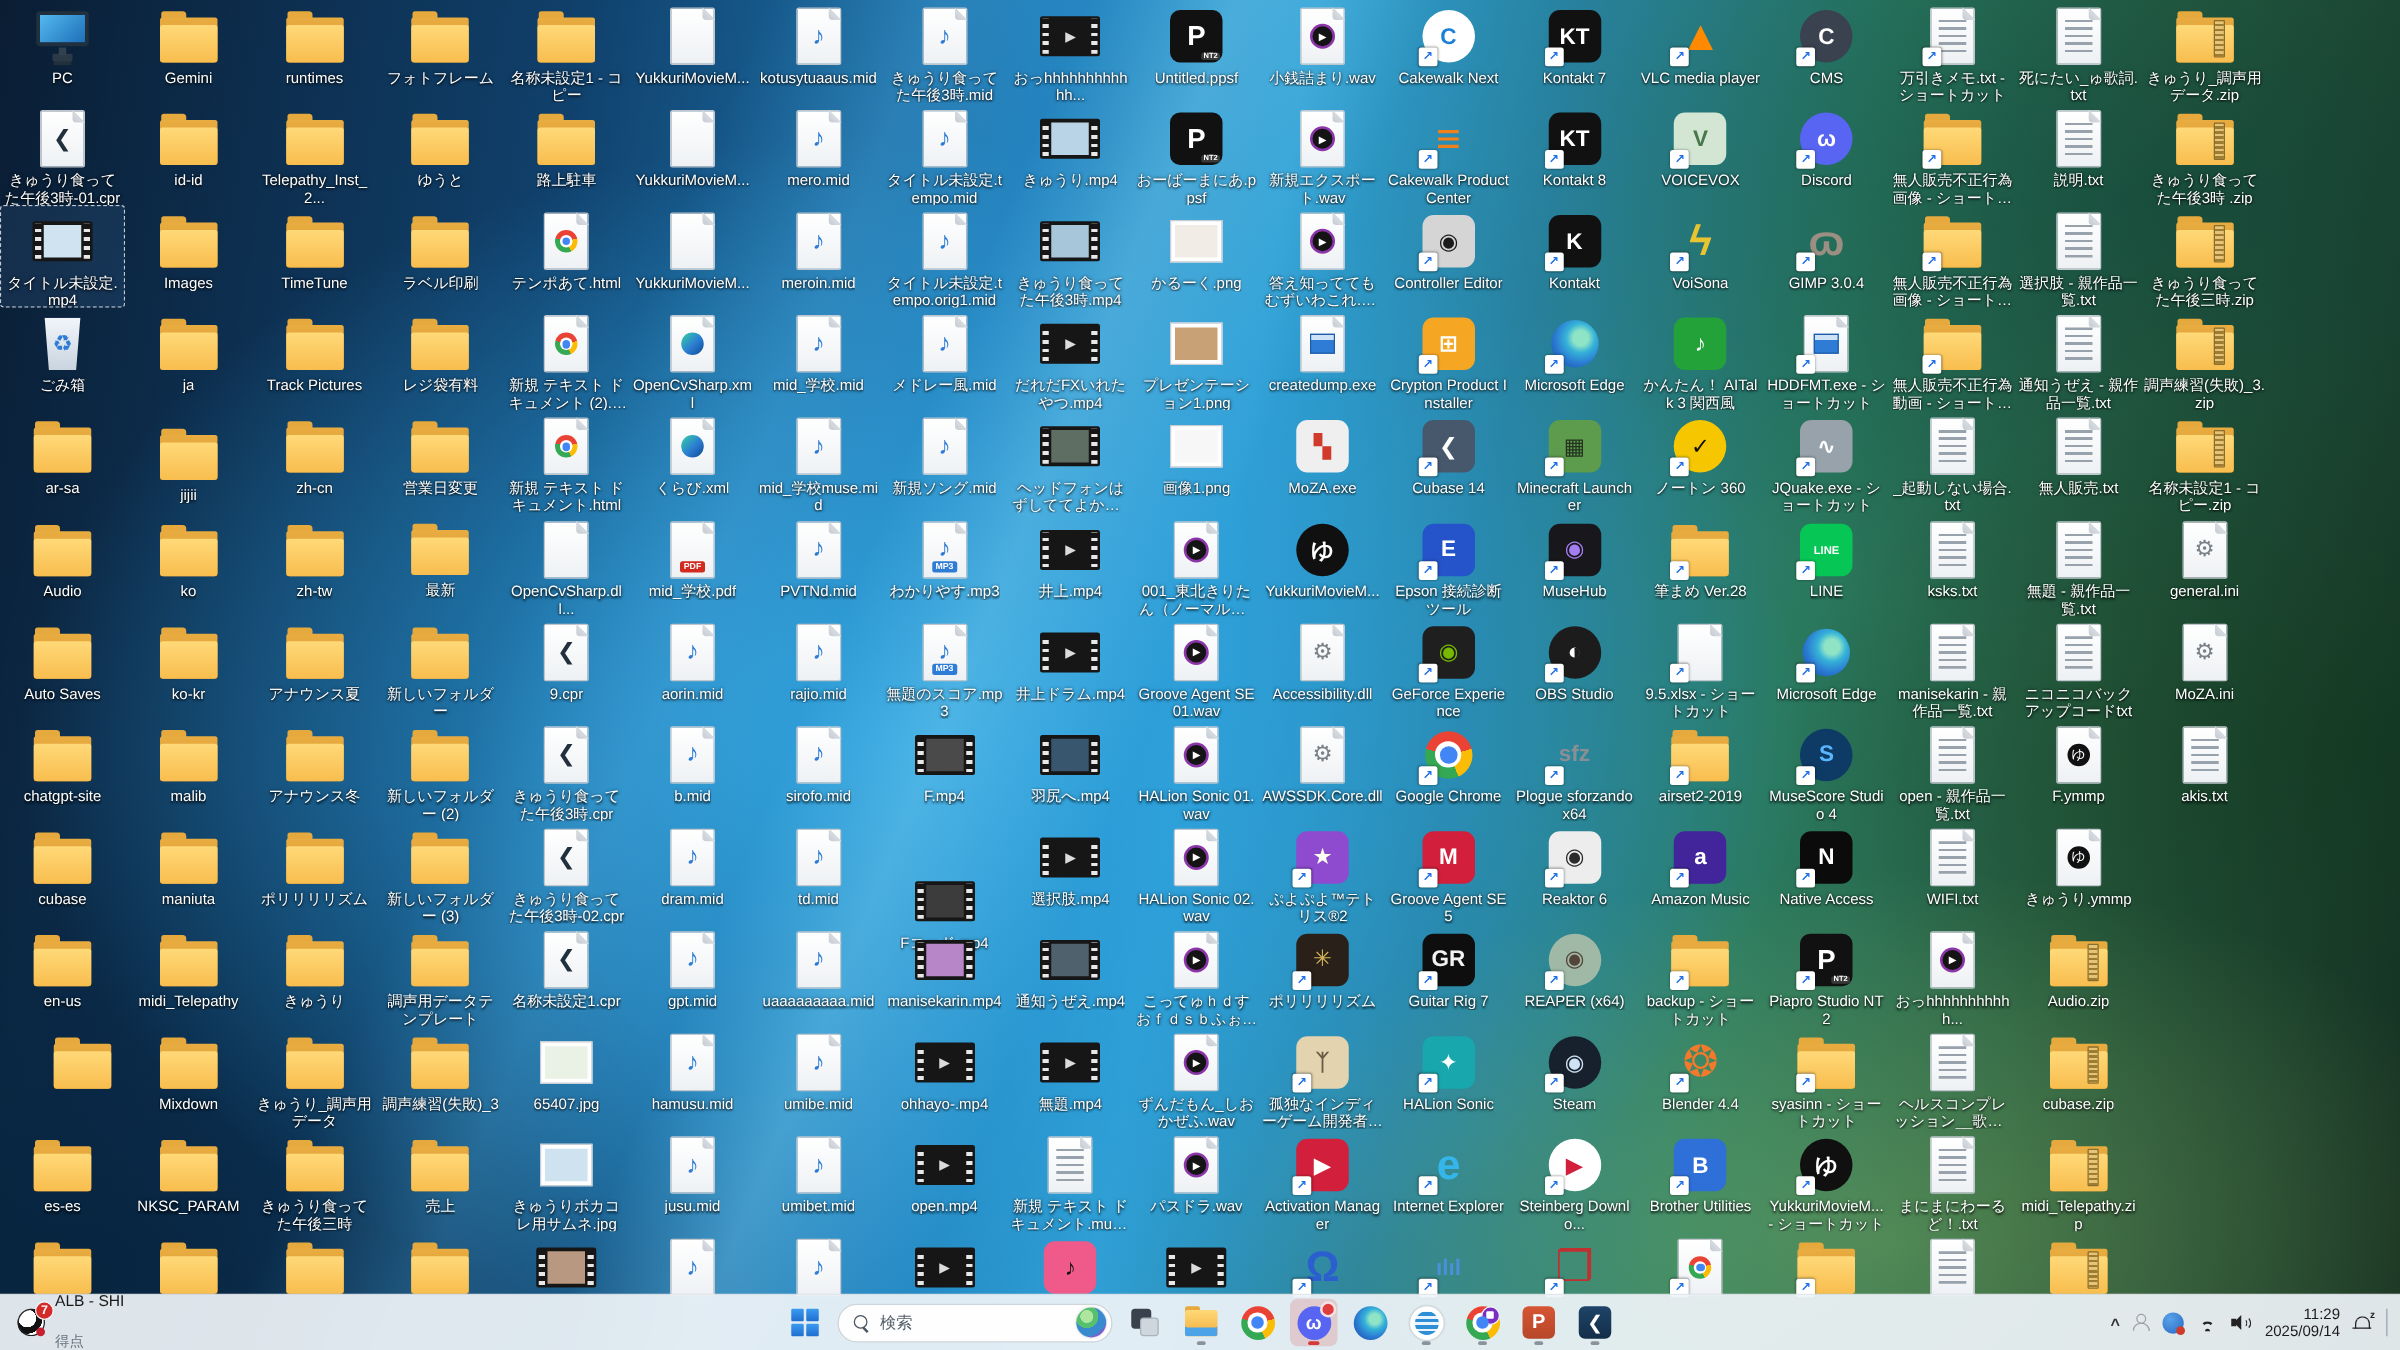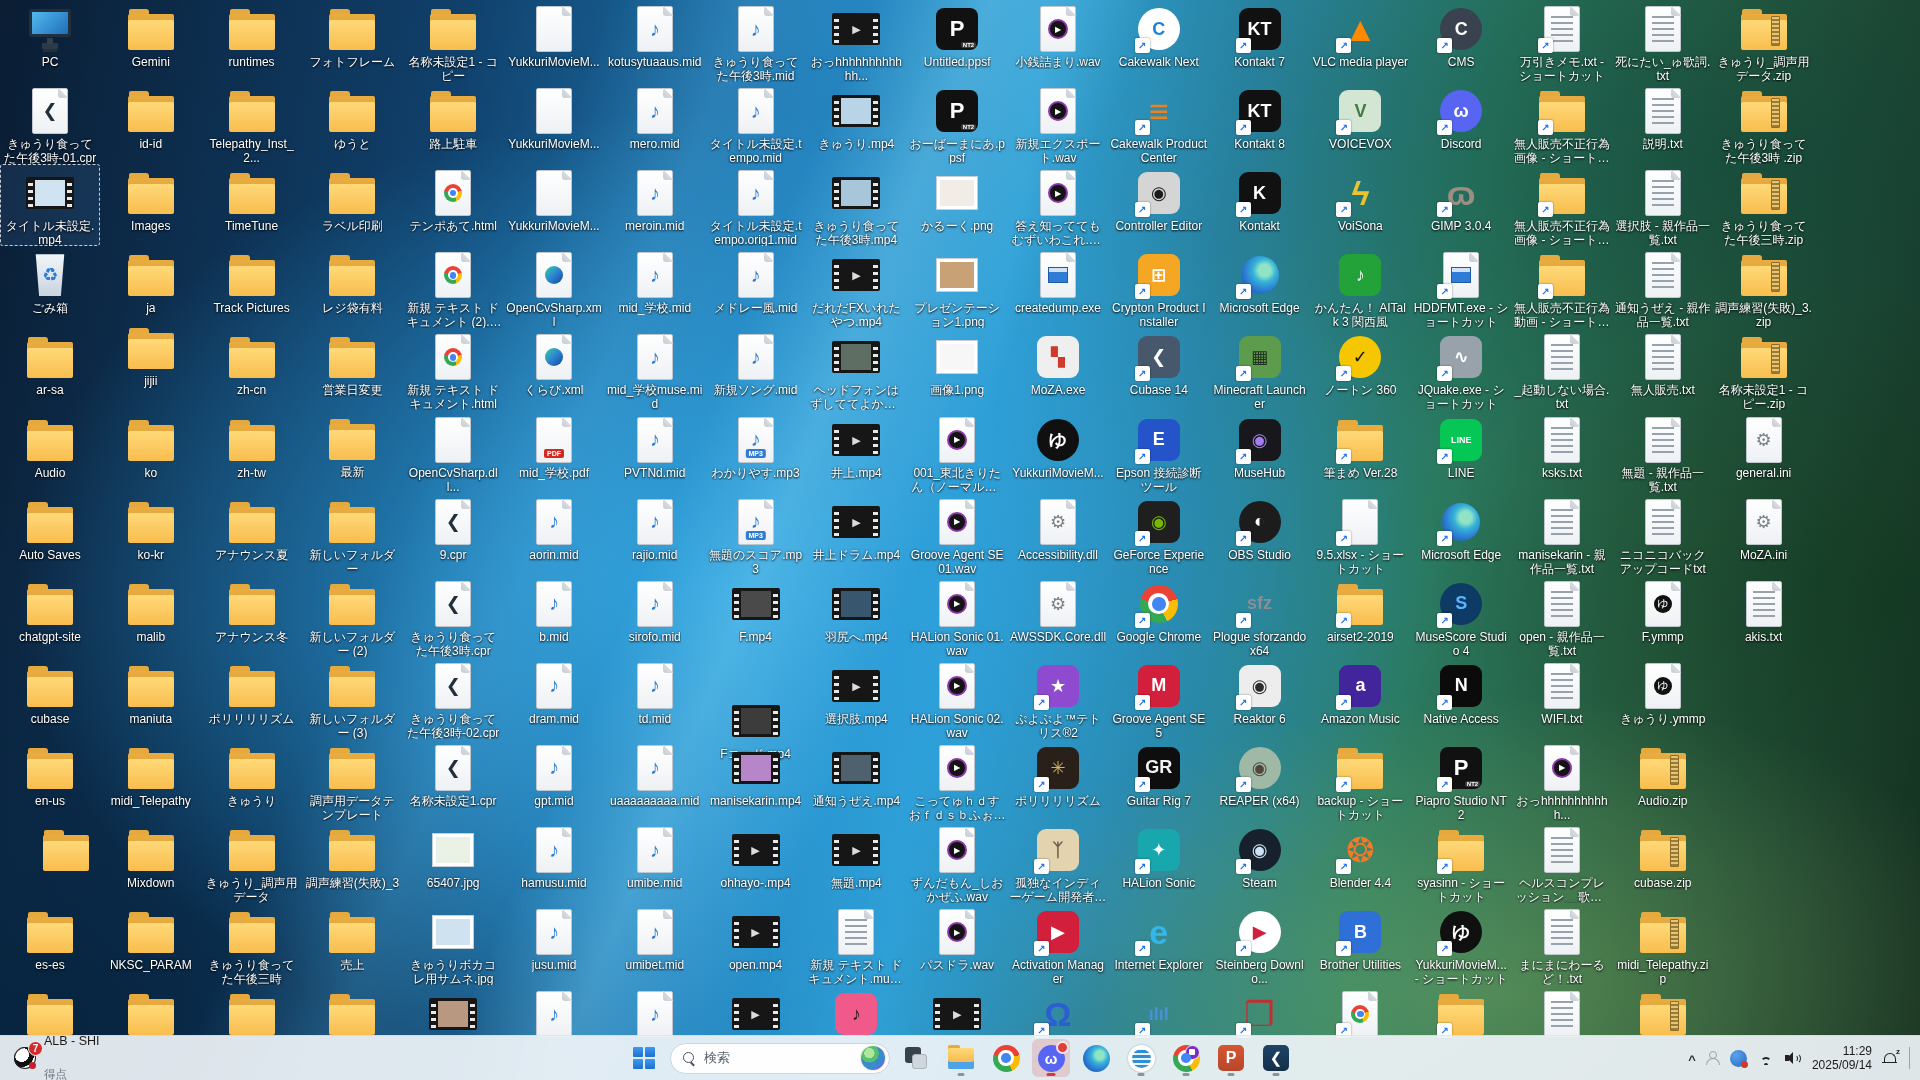--- a/index.html
+++ b/index.html
@@ -755,21 +755,21 @@
       <div class="cell" style="left: 0px; top: 328.4px;">
         <div class="ic">
           <span class="fold">
             <span class="tab"></span>
             <span class="back"></span>
             <span class="front"></span>
           </span>
         </div>
         <div class="lbl">ar-sa</div>
       </div>
-      <div class="cell" style="left: 100.8px; top: 319px; align-items: center;">
+      <div class="cell" style="left: 100.8px; top: 334px; align-items: center;">
         <div class="ic">
           <span class="fold">
             <span class="tab"></span>
             <span class="back"></span>
             <span class="front"></span>
           </span>
         </div>
         <div class="lbl">jijii</div>
       </div>
       <div class="cell" style="left: 201.6px; top: 328.4px;">

